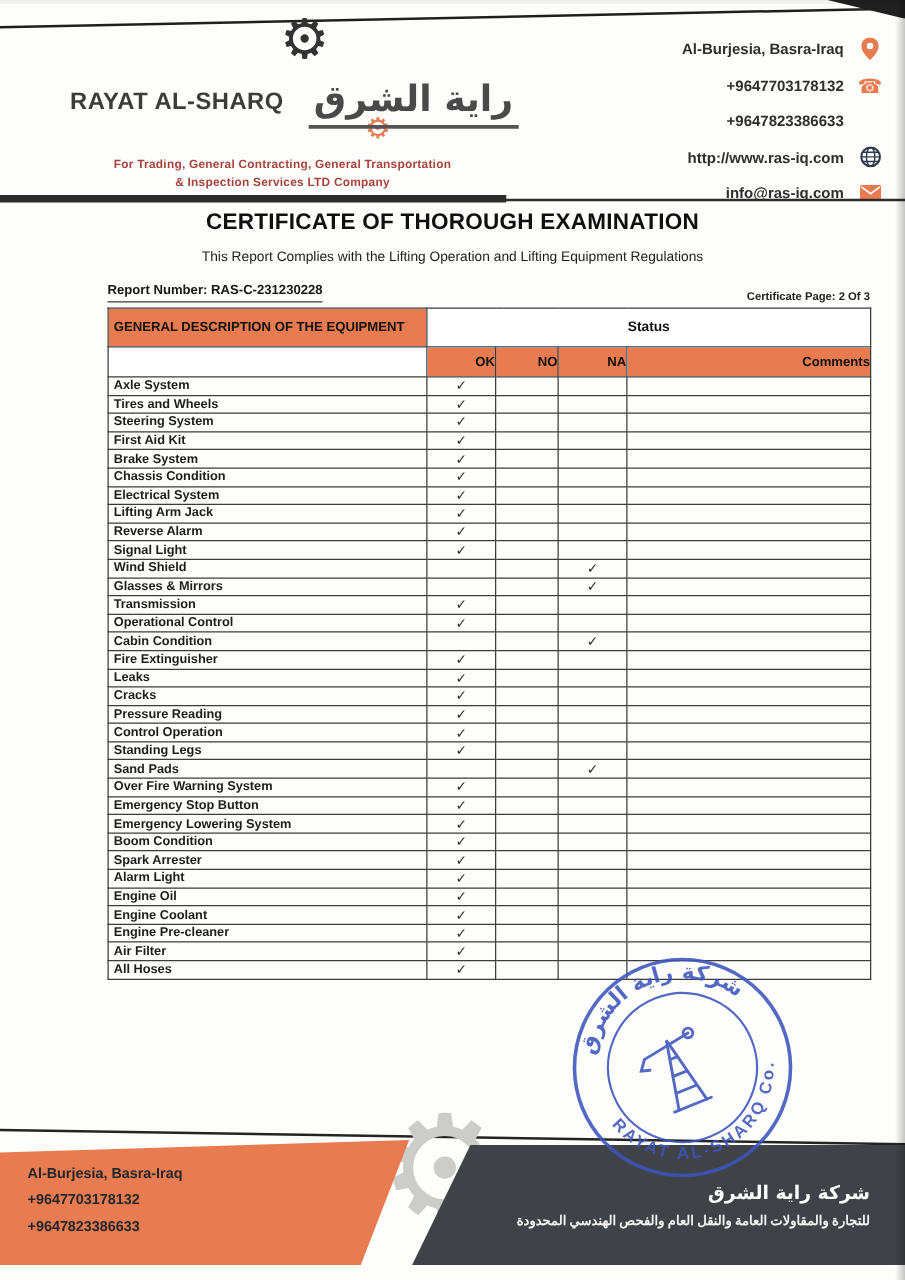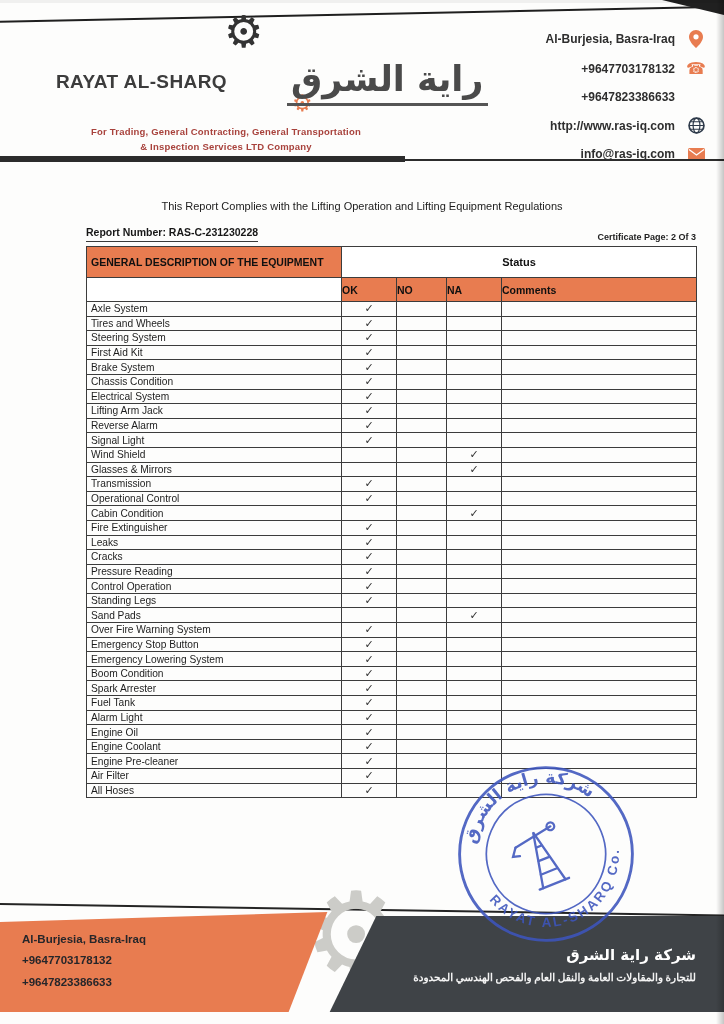--- a/index.html
+++ b/index.html
@@ -28,22 +28,22 @@
     clip-path:polygon(0 0,100% 0,100% 100%);}
   
   .header{position:absolute;top:26px;left:56px;right:18px;display:flex;justify-content:space-between;}
   .logo-block{position:relative;width:340px;}
   .gear-top{position:absolute;top:-16px;left:168px;font-family:"DejaVu Sans",sans-serif;
     font-size:44px;color:#333;line-height:1;}
   .gear-small{position:absolute;top:66px;left:236px;font-family:"DejaVu Sans",sans-serif;
     font-size:23px;color:var(--accent);line-height:1;}
   .logo-main{display:flex;align-items:center;gap:10px;margin-top:30px;position:relative;z-index:1;}
   .logo-en{font-size:19px;font-weight:bold;color:#3c3c3c;letter-spacing:.4px;white-space:nowrap;}
-  .logo-ar{font-family:"DejaVu Sans",sans-serif;font-size:35px;font-weight:bold;color:#4a4a4a;
-    border-bottom:3px solid #555;line-height:1.25;padding:0 4px 2px 4px;white-space:nowrap;margin-left:40px;}
+  .logo-ar{font-family:"DejaVu Sans",sans-serif;font-size:29px;font-weight:bold;color:#4a4a4a;
+    border-bottom:3px solid #555;line-height:1.25;padding:0 4px 2px 4px;white-space:nowrap;}
   .tagline{margin-top:16px;text-align:center;color:var(--tagline-red);
     font-size:9.5px;font-weight:bold;line-height:1.6;letter-spacing:.2px;}
   .contacts{display:flex;flex-direction:column;align-items:flex-end;gap:13px;padding-top:4px;}
   .contact-row{display:flex;align-items:center;gap:11px;font-size:12px;font-weight:bold;color:#2e2e2e;}
   .c-icon{width:20px;display:flex;justify-content:center;align-items:center;}
   .phone-glyph{font-family:"DejaVu Sans",sans-serif;font-size:16px;color:var(--accent);line-height:1;}
   
   .rule-thin{position:absolute;top:159px;left:0;width:724px;height:1.5px;background:#2c2c2c;}
   .rule-thick{position:absolute;top:156px;left:0;width:405px;height:6px;background:#2c2c2c;}
   
@@ -60,22 +60,22 @@
   
   .equip-table{position:absolute;top:246px;left:86px;width:610px;
     border-collapse:collapse;table-layout:fixed;}
   .equip-table td,.equip-table th{border:1px solid var(--border);overflow:hidden;white-space:nowrap;}
   .hdr-equip{background:var(--accent);font-size:10.5px;font-weight:bold;color:#101010;
     text-align:left;padding:2px 4px;height:31px;}
   .hdr-status{background:#fff;font-size:11px;font-weight:bold;color:#101010;
     height:31px;}
   .hdr-empty{background:#fff;height:18px;}
   .hdr-col{background:var(--accent);font-size:10.5px;font-weight:bold;color:#101010;
-    text-align:left;height:24px;}
-  .cell-item{font-size:10.2px;font-weight:normal;color:var(--ink);padding:1px 4px;height:14.6px;}
+    text-align:right;height:24px;}
+  .cell-item{font-size:10.2px;font-weight:bold;color:var(--ink);padding:1px 4px;height:14.6px;}
   .cell-check{font-family:"DejaVu Sans",sans-serif;font-size:11px;color:#2f2f2f;
     text-align:center;height:14.6px;}
   
   .stamp{position:absolute;left:450px;top:758px;width:192px;height:192px;
     transform:rotate(-22deg);opacity:.88;z-index:5;}
   
   .footer-line{position:absolute;top:903px;left:-4px;width:736px;height:2px;background:#242424;
     transform:rotate(.9deg);transform-origin:left center;z-index:1;}
   .footer-gear{position:absolute;left:303px;top:876px;font-family:"DejaVu Sans",sans-serif;
     font-size:118px;color:#ccccc8;line-height:1;z-index:1;}
@@ -159,20 +159,21 @@
             <path d="M1 1.5 L8.5 7 L16 1.5" stroke="#fff" stroke-width="1.3" fill="none"></path>
           </svg>
         </span>
       </div>
     </div>
   </div>
 
   <div class="rule-thin"></div>
   <div class="rule-thick"></div>
 
+  <div class="doc-title">CERTIFICATE OF THOROUGH EXAMINATION</div>
   <div class="doc-subtitle">This Report Complies with the Lifting Operation and Lifting Equipment Regulations</div>
 
   <div class="report-line">
     <span class="report-num">Report Number: RAS-C-231230228</span>
     <span class="report-page">Certificate Page: 2 Of 3</span>
   </div>
 
   <table class="equip-table">
     <colgroup>
       <col style="width:255px">
@@ -372,27 +373,20 @@
         </tr>
         <tr>
           <td class="cell-item">Boom Condition</td>
           <td class="cell-check">✓</td>
           <td class="cell-check"></td>
           <td class="cell-check"></td>
           <td class="cell-check"></td>
         </tr>
         <tr>
           <td class="cell-item">Spark Arrester</td>
-          <td class="cell-check">✓</td>
-          <td class="cell-check"></td>
-          <td class="cell-check"></td>
-          <td class="cell-check"></td>
-        </tr>
-        <tr>
-          <td class="cell-item">Fuel Tank</td>
           <td class="cell-check">✓</td>
           <td class="cell-check"></td>
           <td class="cell-check"></td>
           <td class="cell-check"></td>
         </tr>
         <tr>
           <td class="cell-item">Alarm Light</td>
           <td class="cell-check">✓</td>
           <td class="cell-check"></td>
           <td class="cell-check"></td>

